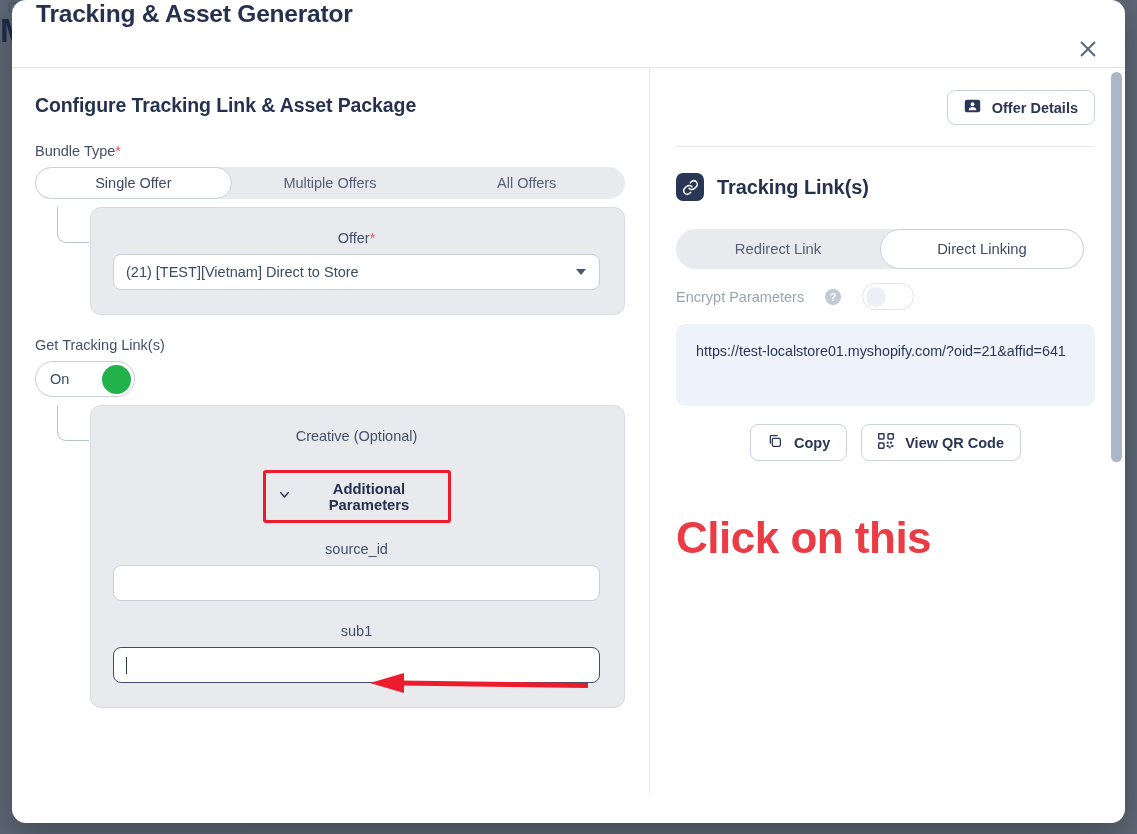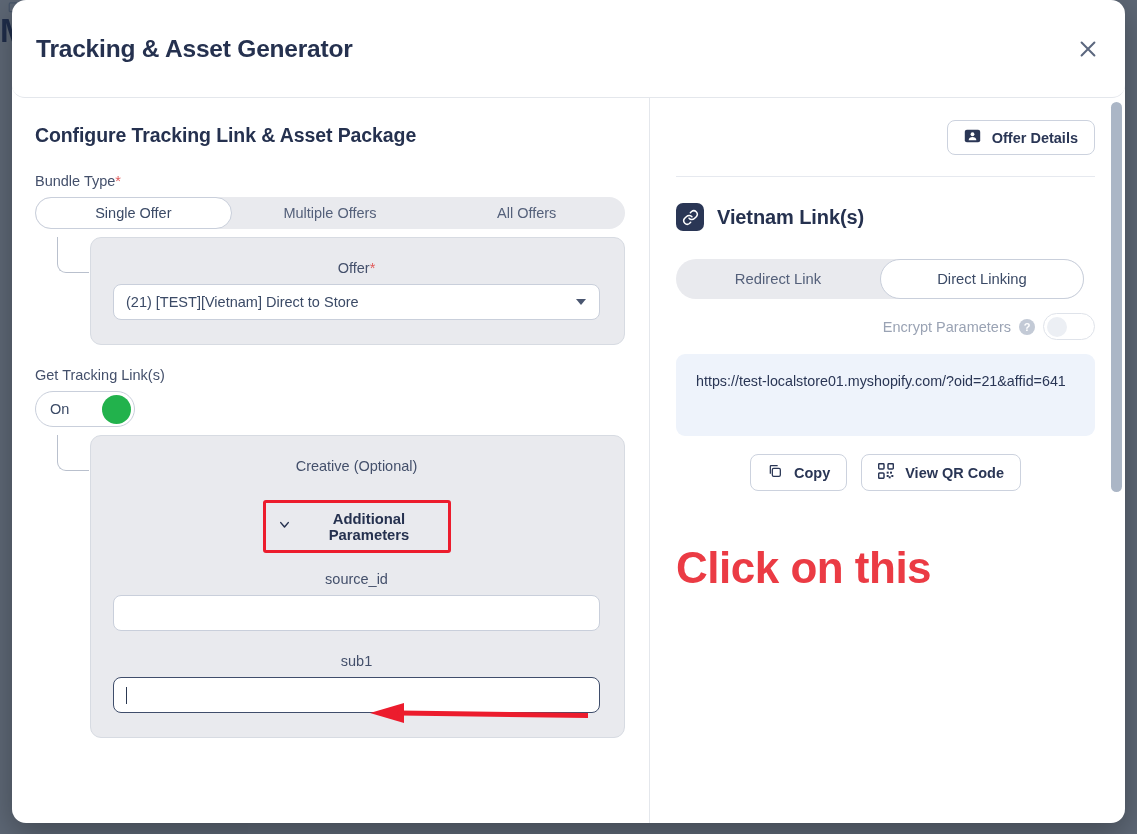--- a/index.html
+++ b/index.html
@@ -44,23 +44,23 @@
     position: absolute;
     left: 12px; top: 0px;
     width: 1113px; height: 823px;
     background: #ffffff;
     border-radius: 14px;
     box-shadow: 0 10px 32px rgba(0,0,0,.30);
     overflow: hidden;
   }
   #modal-header {
     position: relative;
-    height: 98px;
+    height: 68px;
     border-bottom: 1px solid #e4e7ec;
-    display: flex; align-items: center; border-radius: 13px;
+    display: flex; align-items: flex-start;
   }
   #modal-title {
     margin-left: 24px;
     font-size: 24.5px; font-weight: 700; color: #25314f;
     letter-spacing: -0.2px;
   }
   #close-btn {
     position: absolute; right: 20px; top: 32px;
     width: 34px; height: 34px;
     display: flex; align-items: center; justify-content: center;
@@ -228,22 +228,22 @@
     font-size: 20px; font-weight: 700; color: #25314f; letter-spacing: -0.1px;
   }
   #link-mode-seg {
     margin-top: 28px;
     width: 408px; height: 40px;
     border-radius: 22px;
   }
   #link-mode-seg .seg-item { height: 40px; font-size: 14.8px; }
 
   #encrypt-row {
-    display: flex; align-items: center; justify-content: flex-end;
-    gap: 8px; margin-top: 14px;
+    display: flex; align-items: center; 
+    gap: 21px; margin-top: 14px;
   }
   #encrypt-label { font-size: 14.5px; color: #9aa3b4; }
   .help-dot {
     width: 16px; height: 16px; border-radius: 50%;
     background: #c3cad6; color: #fff;
     font-size: 11px; font-weight: 700;
     display: flex; align-items: center; justify-content: center;
     cursor: pointer;
   }
   .switch-off {
@@ -409,21 +409,21 @@
 
       <hr id="right-divider">
 
       <div id="tracking-head">
         <span id="link-badge">
           <svg width="17" height="17" viewBox="0 0 24 24" fill="none" stroke="#ffffff" stroke-width="2.1" stroke-linecap="round">
             <path d="M10 13a5 5 0 0 0 7.5.5l3-3a5 5 0 0 0-7-7l-1.7 1.7"></path>
             <path d="M14 11a5 5 0 0 0-7.5-.5l-3 3a5 5 0 0 0 7 7l1.7-1.7"></path>
           </svg>
         </span>
-        <span id="tracking-title">Vietnam Link(s)</span>
+        <span id="tracking-title">Tracking Link(s)</span>
       </div>
 
       <div class="segmented" id="link-mode-seg">
         <div class="seg-item">Redirect Link</div>
         <div class="seg-item active">Direct Linking</div>
       </div>
 
       <div id="encrypt-row">
         <span id="encrypt-label">Encrypt Parameters</span>
         <span class="help-dot">?</span>

